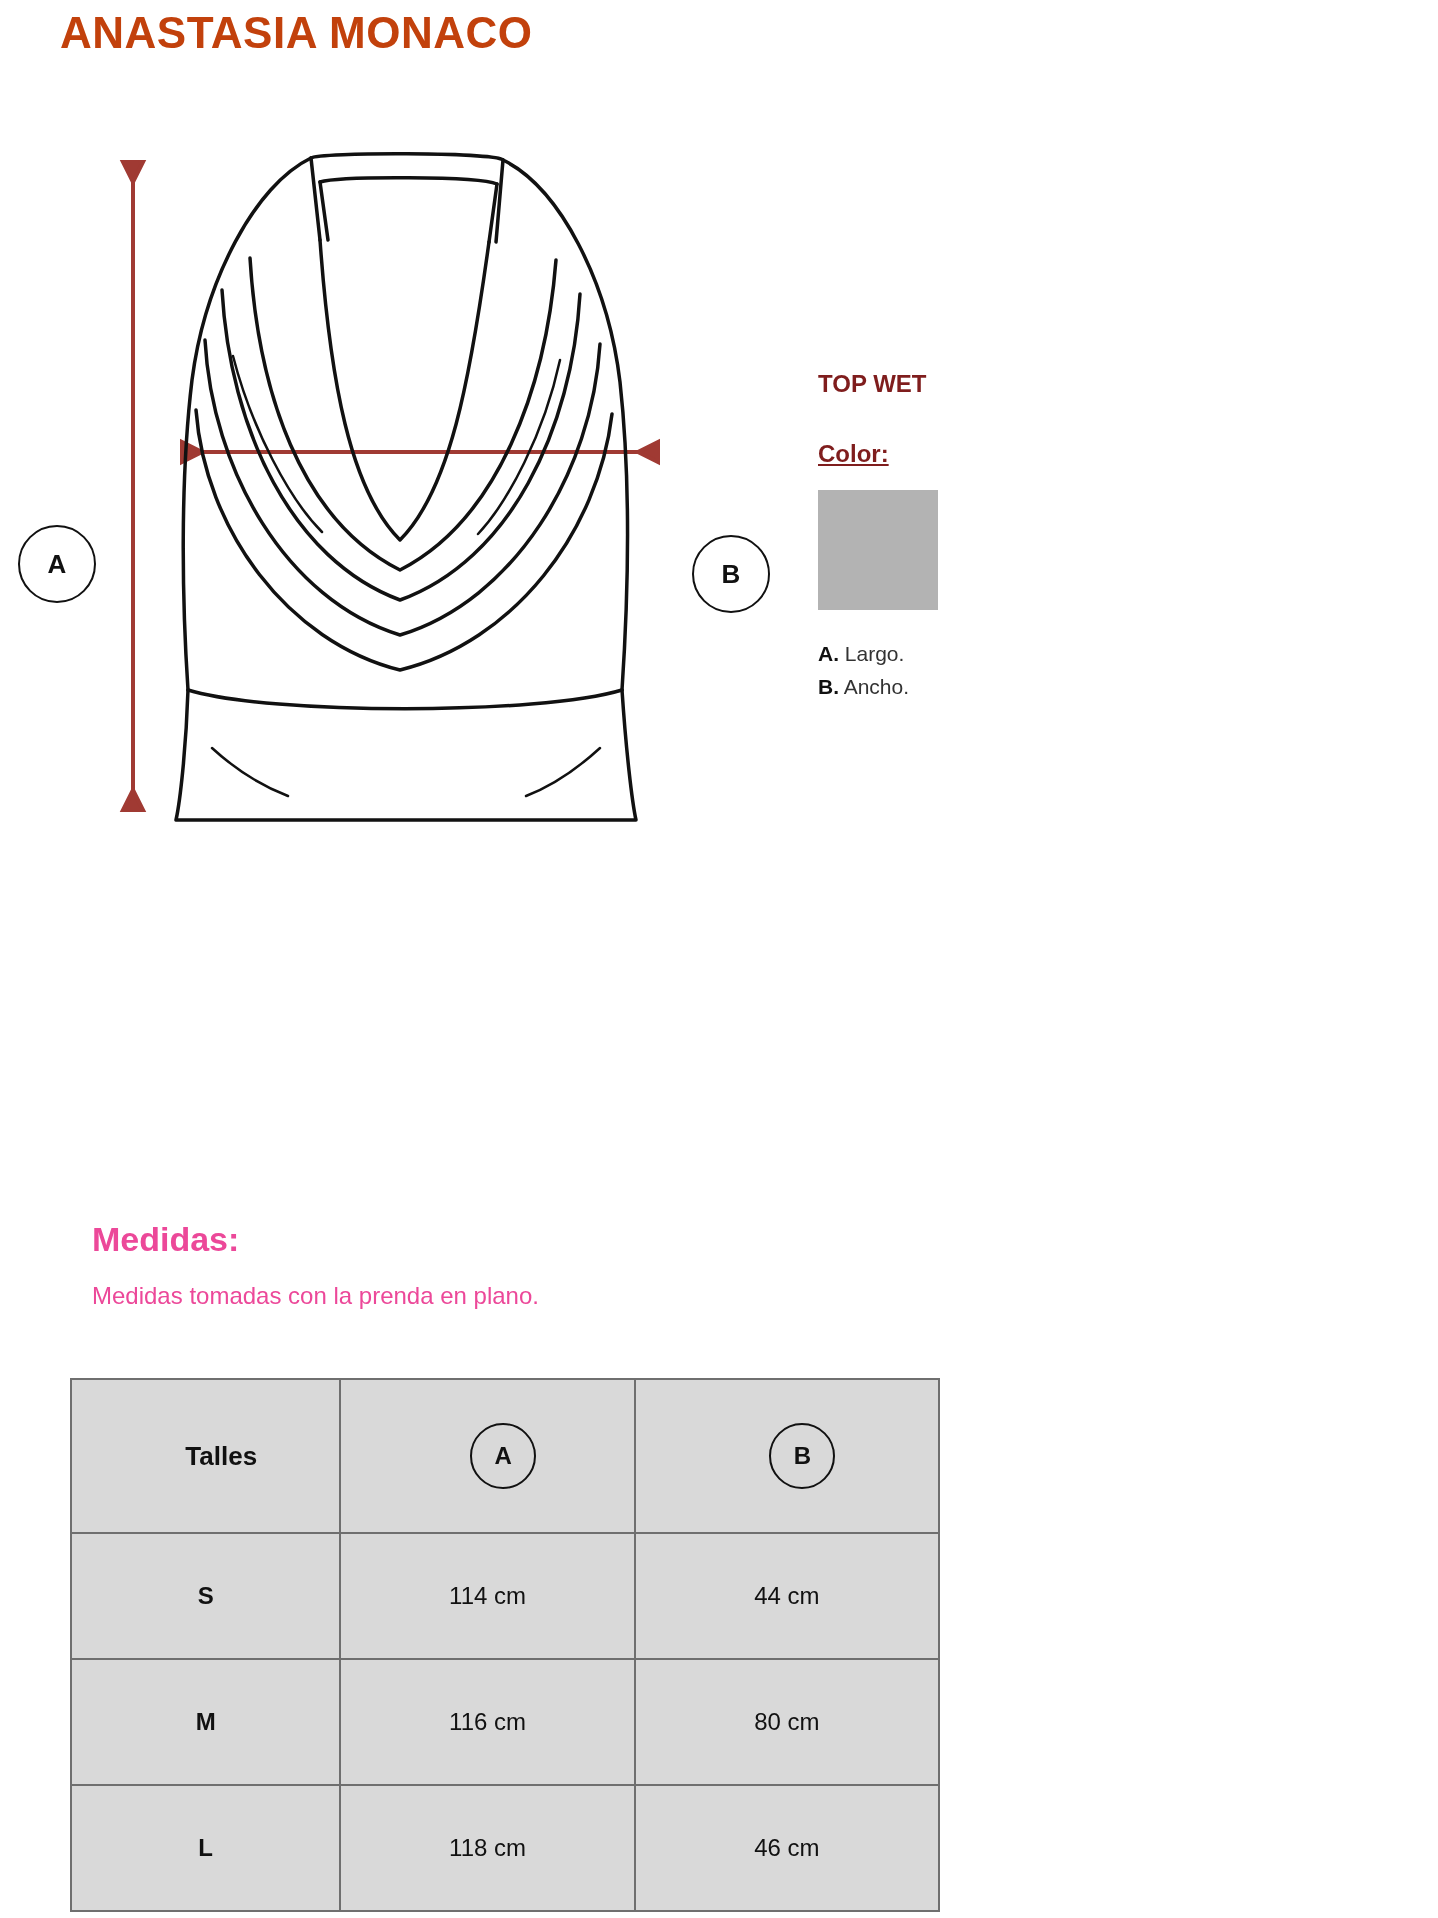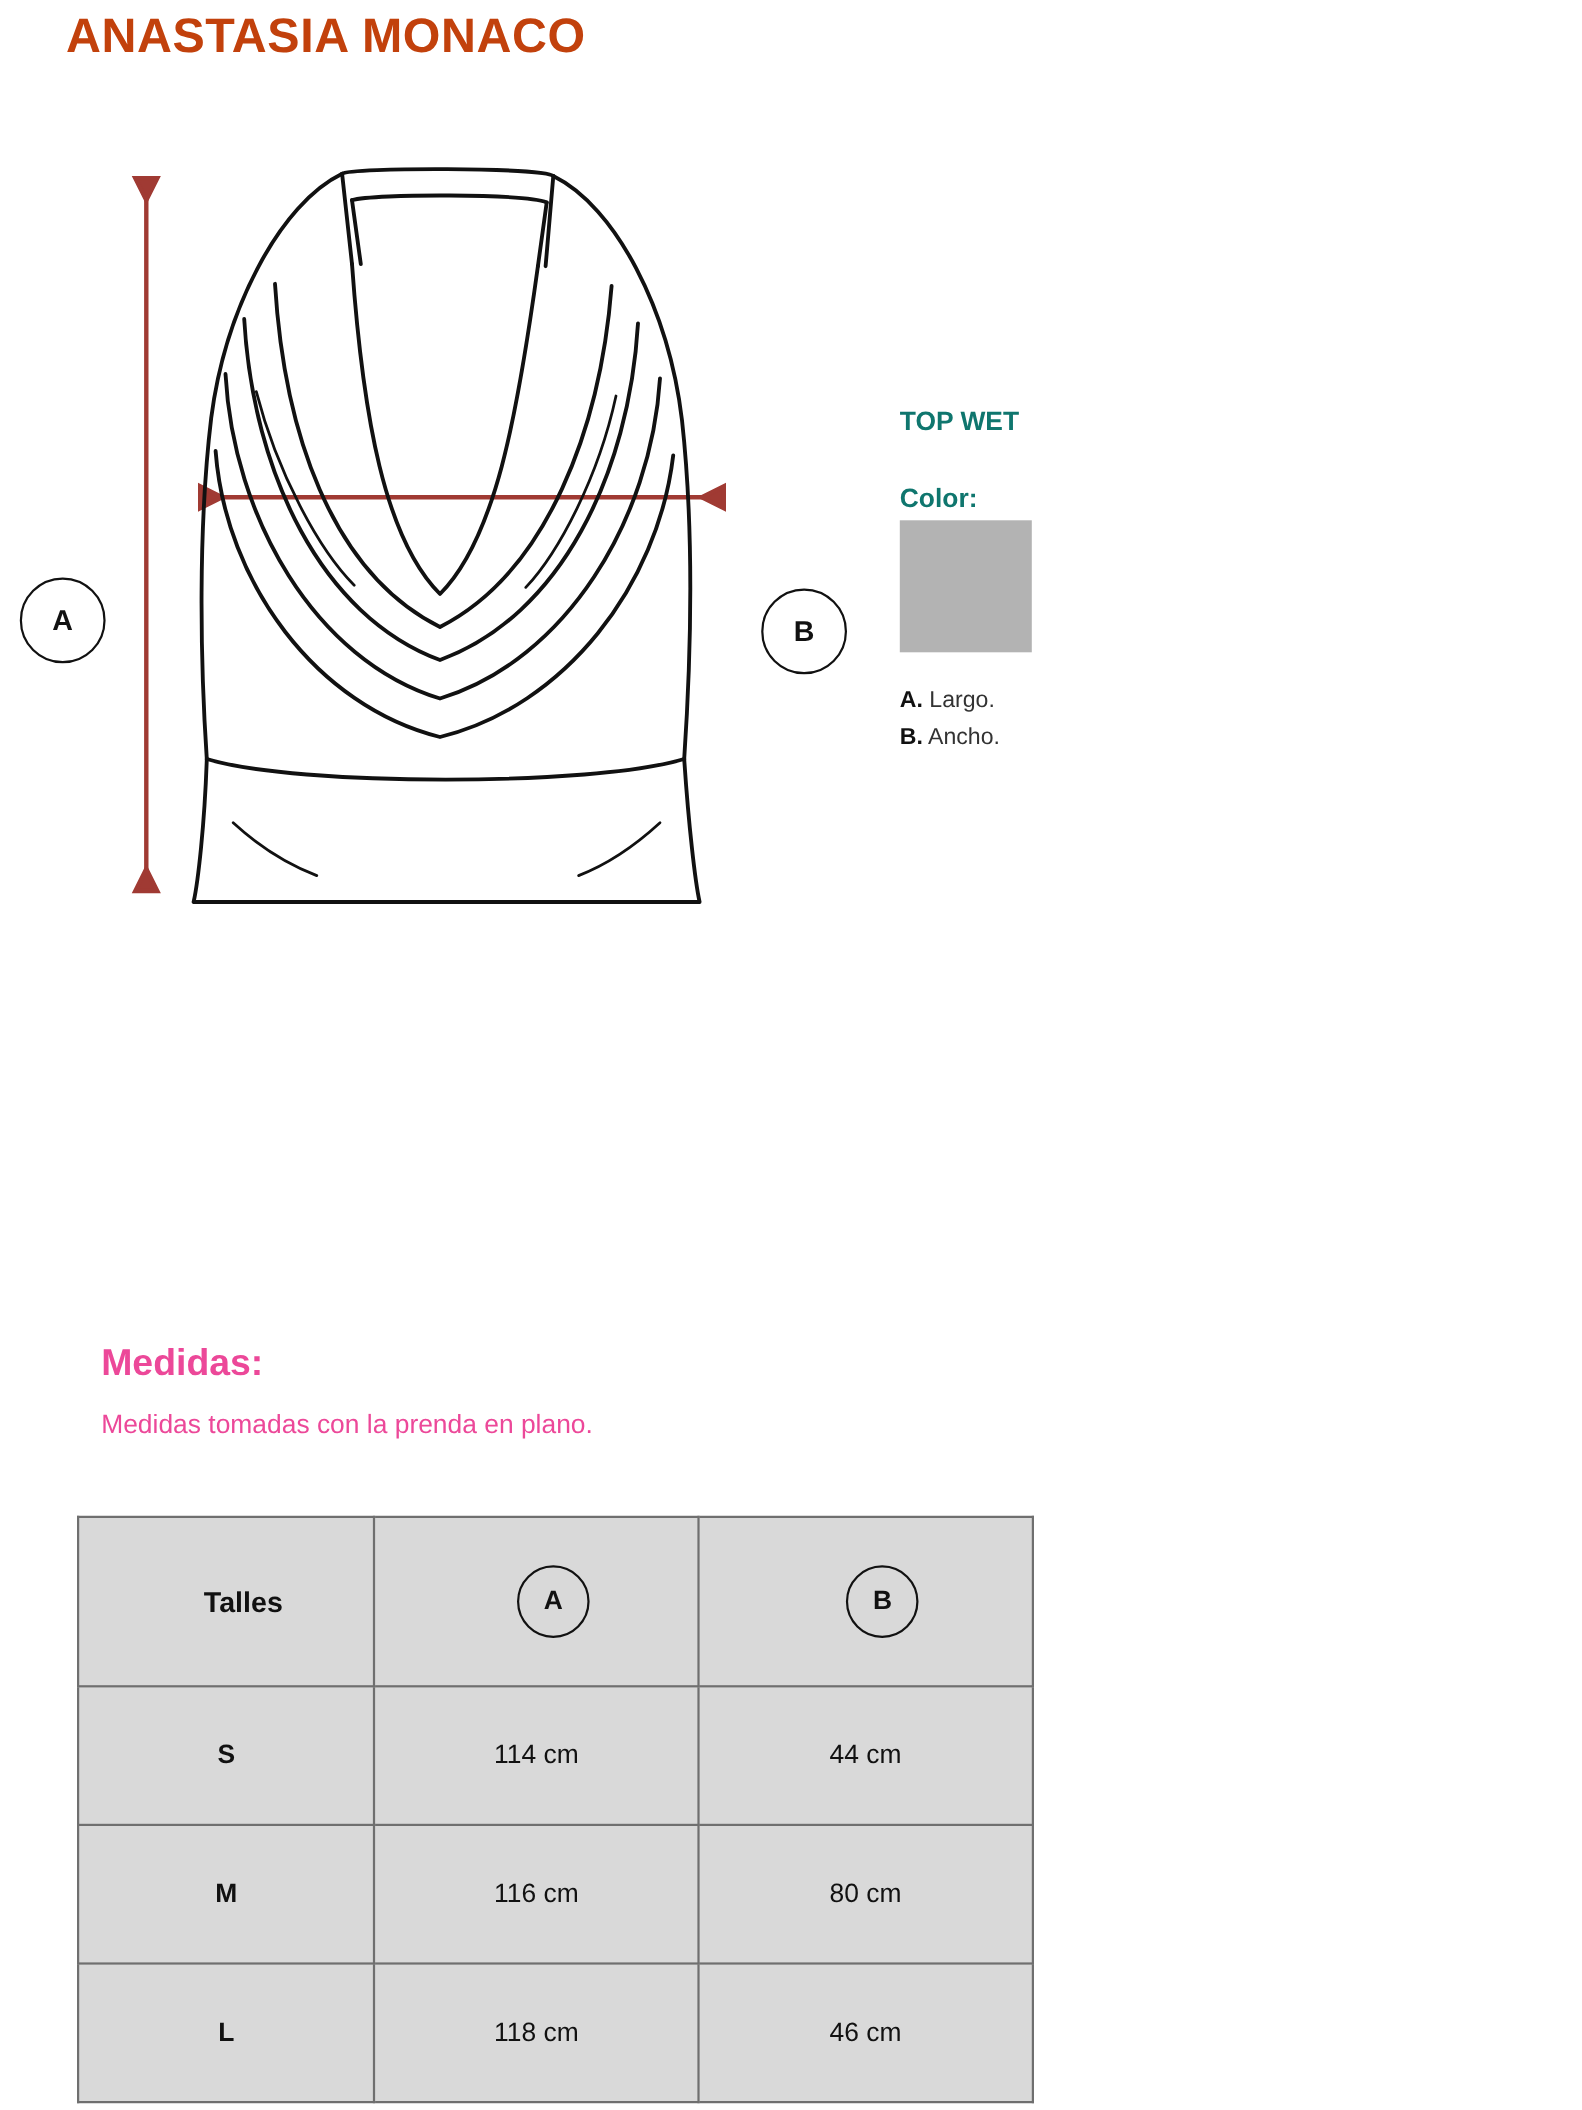--- a/index.html
+++ b/index.html
@@ -57,25 +57,25 @@
   
   .info {
     position: absolute;
     left: 818px;
     top: 370px;
     width: 580px;
   }
   .info-line {
     font-size: 24px;
     font-weight: bold;
-    color: #0f766e;
+    color: #7f1d1d;
     margin-bottom: 42px;
     white-space: nowrap;
   }
-  .info-line.last { margin-bottom: 5px; }
+  .info-line.last { margin-bottom: 22px; text-decoration: underline; }
   .color-swatch {
     width: 120px;
     height: 120px;
     background: #b3b3b3;
     margin-bottom: 28px;
   }
   .legend {
     font-size: 21px;
     color: #333333;
     line-height: 1.55;

